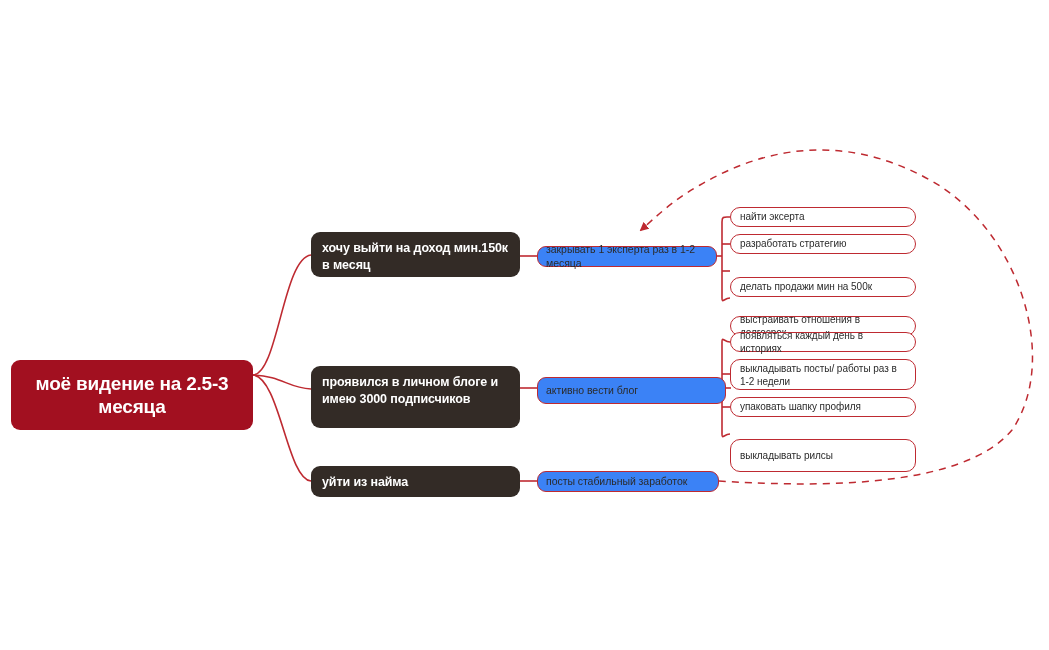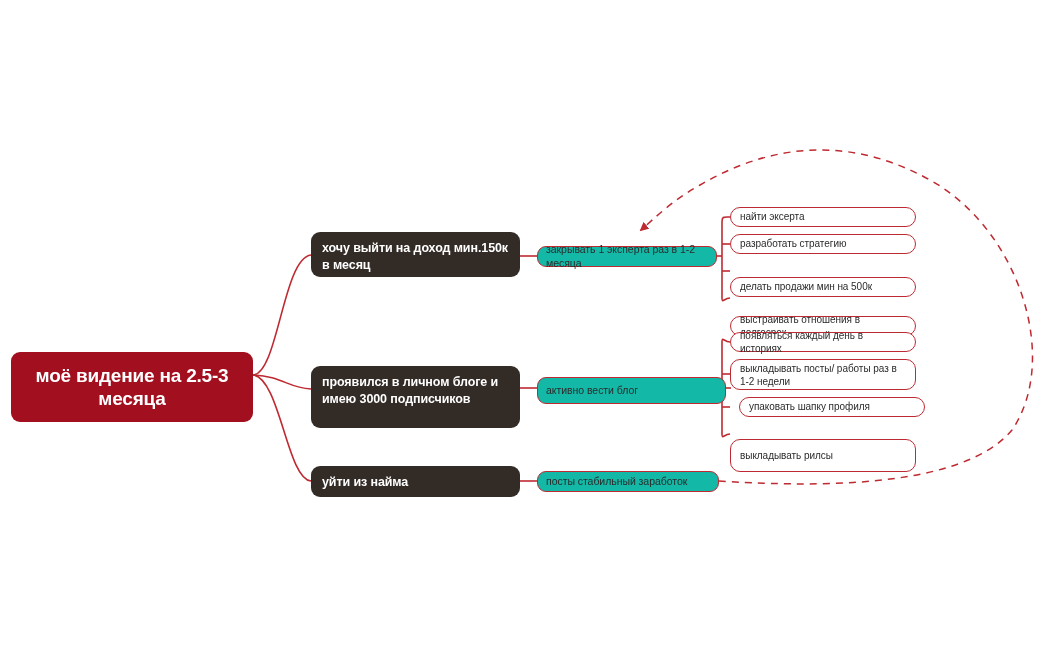--- a/index.html
+++ b/index.html
@@ -29,21 +29,21 @@
     top: 0;
     width: 1049px;
     height: 650px;
     pointer-events: none;
   }
 
   
   .root-node {
     position: absolute;
     left: 11px;
-    top: 352px;
+    top: 360px;
     width: 242px;
     height: 70px;
     background: #A21020;
     border-radius: 9px;
     display: flex;
     align-items: center;
     justify-content: center;
     box-sizing: border-box;
     padding: 4px 14px;
   }
@@ -74,21 +74,21 @@
     line-height: 1.32;
     letter-spacing: -0.1px;
   }
   #branch-0 { left: 311px; top: 232px; height: 45px; }
   #branch-1 { left: 311px; top: 366px; height: 62px; }
   #branch-2 { left: 311px; top: 466px; height: 31px; }
 
   
   .sub-node {
     position: absolute;
-    background: #14b8a6;
+    background: #3b82f6;
     border: 1.4px solid #BE2A31;
     border-radius: 9px;
     box-sizing: border-box;
     padding: 3px 8px;
     display: flex;
     align-items: center;
   }
   .sub-node .sub-label {
     color: #2b2b2b;
     font-size: 10.5px;
@@ -118,21 +118,21 @@
     line-height: 1.32;
     letter-spacing: -0.05px;
   }
   #leaf-0-0 { top: 207px; height: 20px; }
   #leaf-0-1 { top: 234px; height: 20px; }
   #leaf-0-2 { top: 277px; height: 20px; }
   #leaf-0-3 { top: 288px; height: 20px; margin-top: 28px; }
 
   #leaf-1-0 { top: 332px; height: 20px; }
   #leaf-1-1 { top: 359px; height: 31px; align-items: center; padding-top: 4px; }
-  #leaf-1-2 { top: 397px; height: 20px; margin-left: 9px; }
+  #leaf-1-2 { top: 397px; height: 20px; }
   #leaf-1-3 { top: 439px; height: 33px; }
 </style>
 </head>
 <body>
 
 <div id="canvas">
 
   <svg class="connectors" viewBox="0 0 1049 650" width="1049" height="650" xmlns="http://www.w3.org/2000/svg">
     <defs>
       <marker id="arrowhead" viewBox="0 0 10 10" refX="8" refY="5" markerWidth="6" markerHeight="6" orient="auto-start-reverse">

